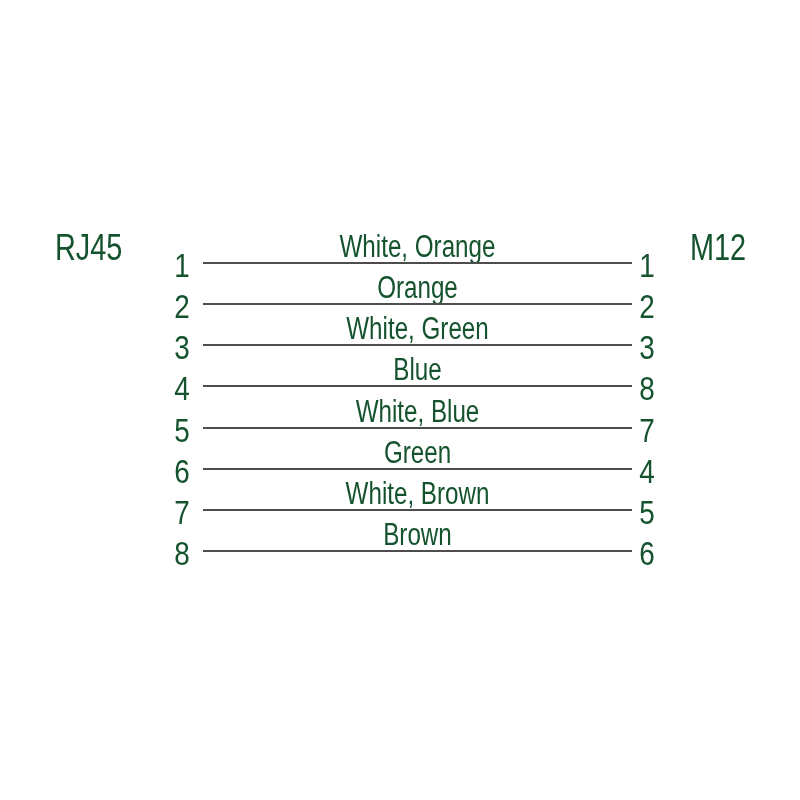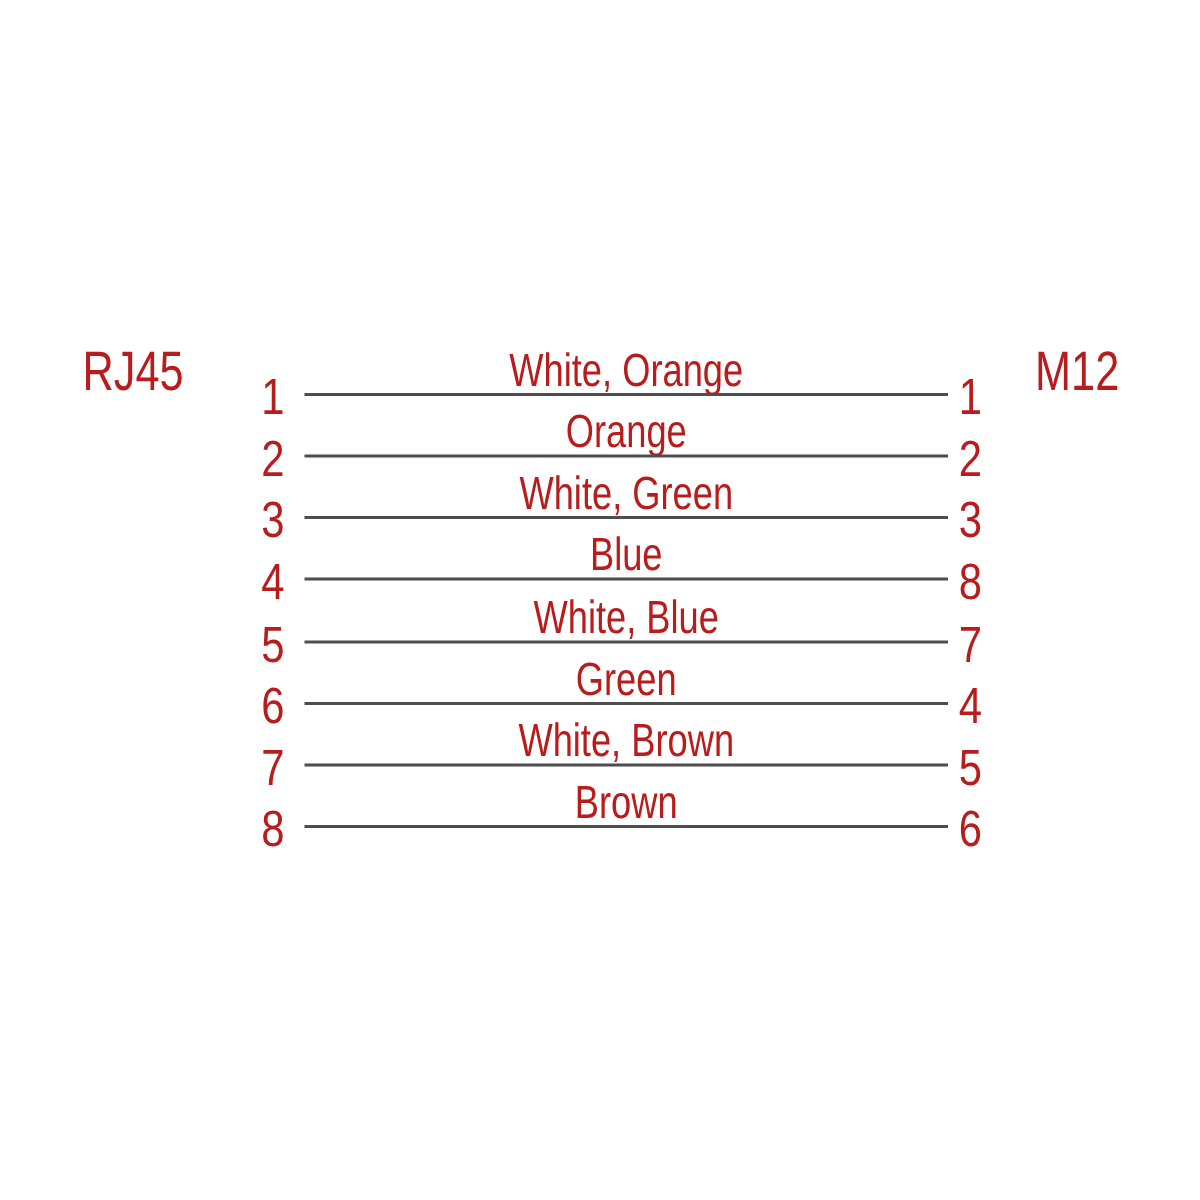--- a/index.html
+++ b/index.html
@@ -7,21 +7,21 @@
     padding: 0;
     background: #ffffff;
   }
   .page {
     position: relative;
     width: 800px;
     height: 800px;
     background: #ffffff;
     overflow: hidden;
     font-family: "Liberation Sans", sans-serif;
-    color: #b91c1c;
+    color: #14532d;
   }
   .figure {
     position: absolute;
     inset: 0;
   }
   .connector-label {
     position: absolute;
     top: 227px;
     height: 42px;
     line-height: 42px;

